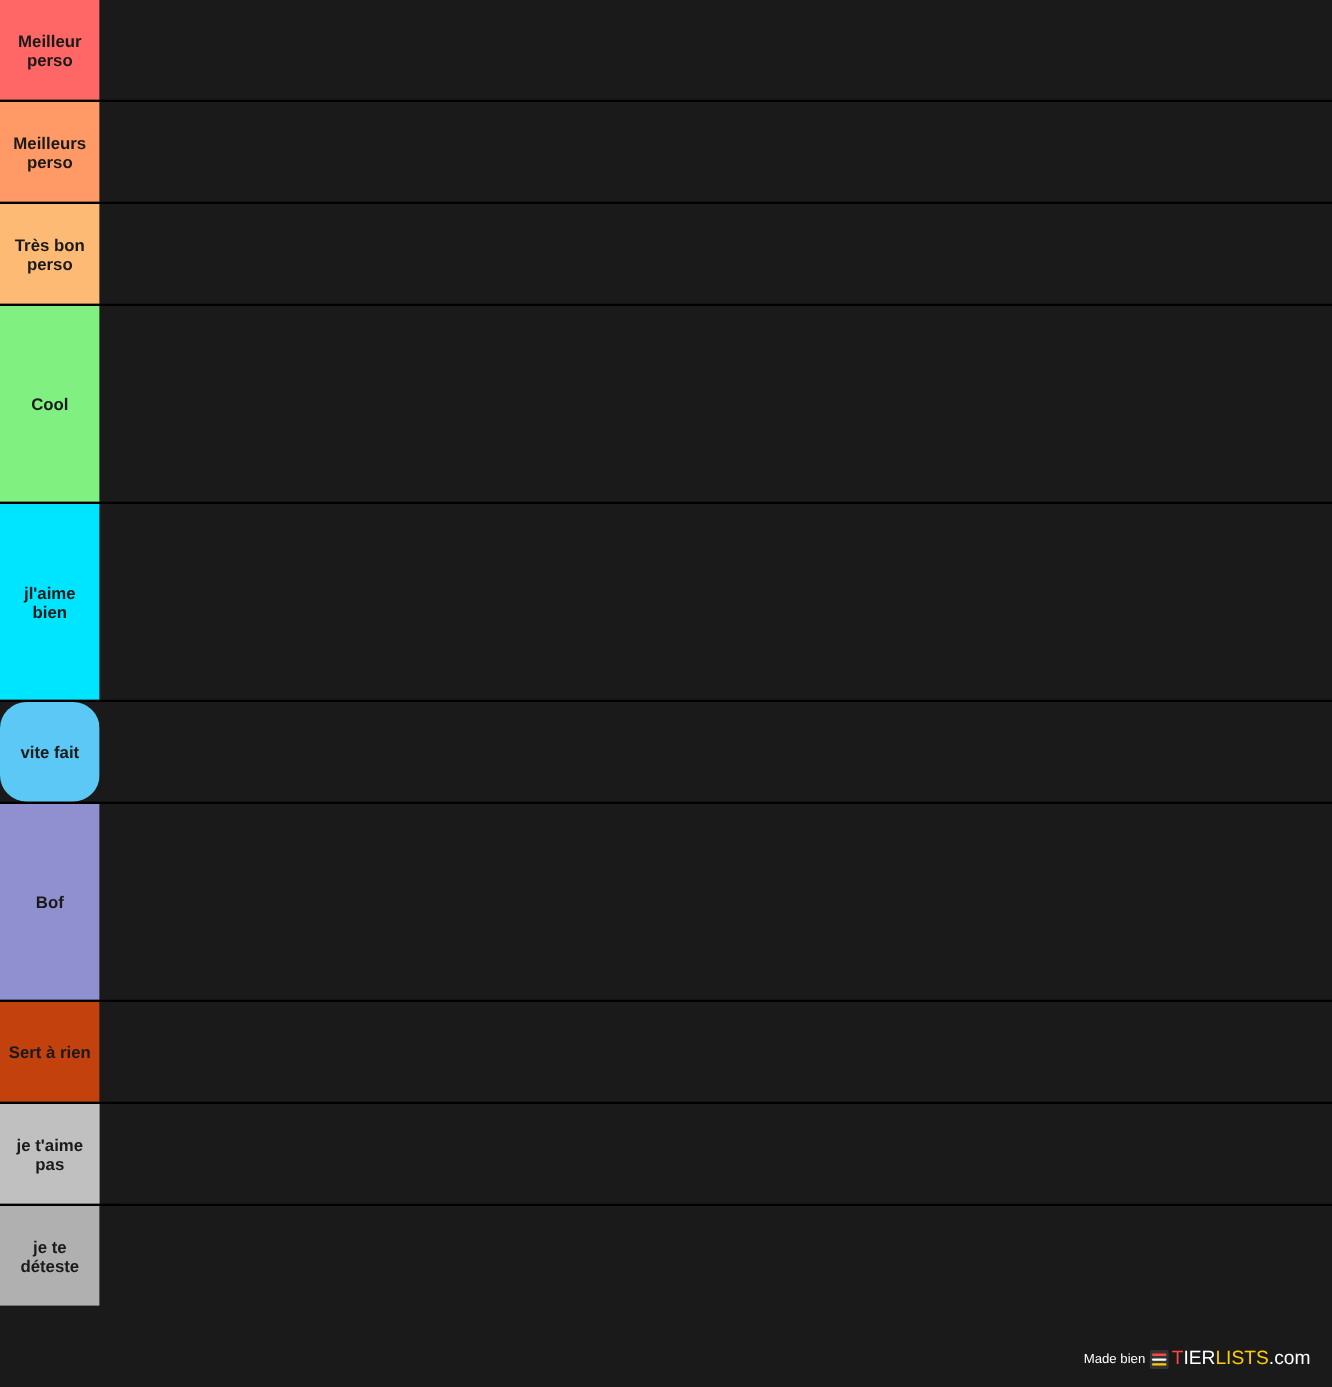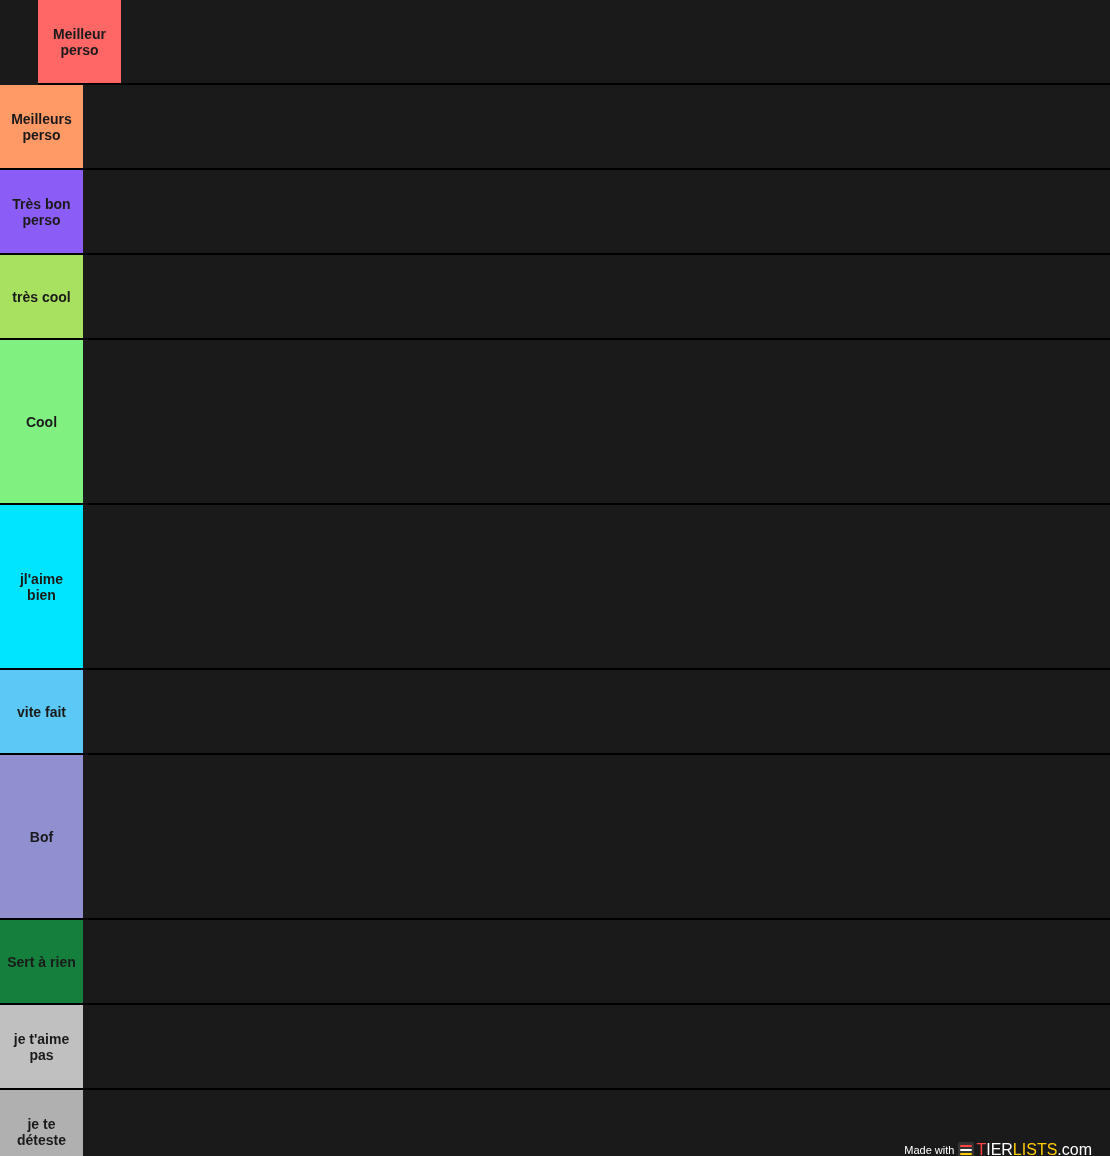--- a/index.html
+++ b/index.html
@@ -42,27 +42,27 @@
 
     .tier-content {
       flex: 1;
       background-color: #1a1a1a;
       min-height: 83px;
     }
 
     
     .tier-s1 { background-color: #ff6666; }
     .tier-s2 { background-color: #ff9966; }
-    .tier-a  { background-color: #8b5cf6; }
+    .tier-a  { background-color: #fdba74; }
     .tier-b  { background-color: #a8e060; }
     .tier-c  { background-color: #80f080; }
     .tier-d  { background-color: #00e5ff; min-height: 163px; }
-    .tier-e  { background-color: #5bc8f5; }
+    .tier-e  { background-color: #5bc8f5; border-radius: 22px; }
     .tier-f  { background-color: #9090d0; min-height: 163px; }
-    .tier-g  { background-color: #15803d; }
+    .tier-g  { background-color: #c2410c; }
     .tier-h  { background-color: #c0c0c0; }
     .tier-i  { background-color: #b0b0b0; }
 
     .watermark {
       position: absolute;
       bottom: 10px;
       right: 10px;
       background-color: #1a1a1a;
       padding: 4px 8px;
       display: flex;
@@ -91,39 +91,35 @@
     .brand-t { color: #ff4444; }
     .brand-ier { color: #ffffff; }
     .brand-lists { color: #ffcc00; }
     .brand-com { color: #ffffff; }
   </style>
 </head>
 <body>
 
 <div class="tier-list">
 
-  <div class="tier-row" style="min-height:83px;margin-left:38px;">
+  <div class="tier-row" style="min-height:83px;">
     <div class="tier-label tier-s1">Meilleur perso</div>
     <div class="tier-content"></div>
   </div>
 
   <div class="tier-row" style="min-height:83px;justify-content:space-between;">
     <div class="tier-label tier-s2">Meilleurs perso</div>
     <div class="tier-content"></div>
   </div>
 
   <div class="tier-row" style="min-height:83px;">
     <div class="tier-label tier-a">Très bon perso</div>
     <div class="tier-content"></div>
   </div>
 
-  <div class="tier-row" style="min-height:83px;">
-    <div class="tier-label tier-b">très cool</div>
-    <div class="tier-content"></div>
-  </div>
 
   <div class="tier-row" style="min-height:163px;">
     <div class="tier-label tier-c" style="min-height:163px;text-align:center;">Cool</div>
     <div class="tier-content"></div>
   </div>
 
   <div class="tier-row" style="min-height:163px;">
     <div class="tier-label tier-d" style="min-height:163px;">jl'aime bien</div>
     <div class="tier-content"></div>
   </div>
@@ -151,21 +147,21 @@
   <div class="tier-row" style="min-height:83px; border-bottom: none;">
     <div class="tier-label tier-i">je te déteste</div>
     <div class="tier-content" style="position:relative;">
       
     </div>
   </div>
 
 </div>
 
 <div class="watermark">
-  <span class="watermark-text">Made with</span>
+  <span class="watermark-text">Made bien</span>
   <div class="watermark-brand">
     <svg class="watermark-icon" viewBox="0 0 16 16" fill="none" xmlns="http://www.w3.org/2000/svg">
       <rect width="16" height="16" rx="2" fill="#333"></rect>
       <rect x="2" y="3" width="12" height="2" rx="1" fill="#ff4444"></rect>
       <rect x="2" y="7" width="12" height="2" rx="1" fill="#ffffff"></rect>
       <rect x="2" y="11" width="12" height="2" rx="1" fill="#ffcc00"></rect>
     </svg>
     <span>
       <span class="brand-t">T</span><span class="brand-ier">IER</span><span class="brand-lists">LISTS</span><span class="brand-com">.com</span>
     </span>

